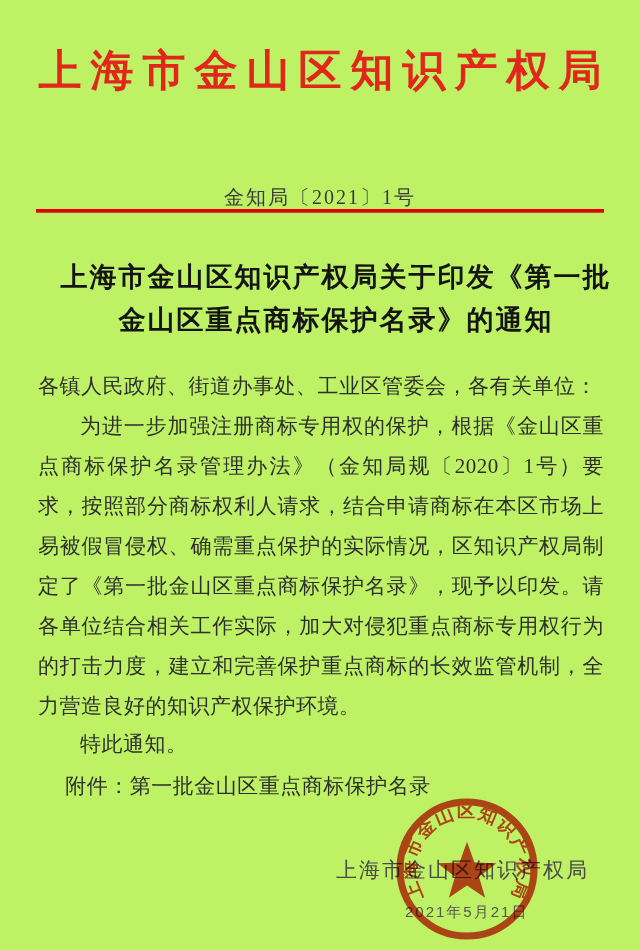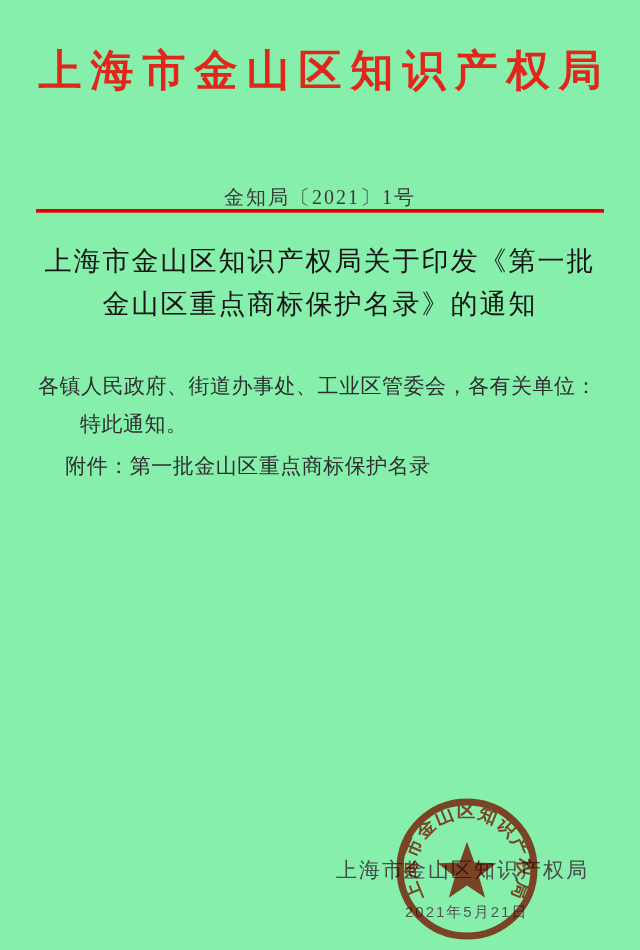--- a/index.html
+++ b/index.html
@@ -1,20 +1,20 @@
 <!DOCTYPE html>
 <html><head>
 <meta charset="utf-8">
 <style>
   html, body { margin: 0; padding: 0; background: #ffffff; }
   .page {
     position: relative;
     width: 640px;
     height: 950px;
-    background: #86efac;
+    background: #bef264;
     overflow: hidden;
     font-family: "Liberation Serif", "DejaVu Serif", serif;
   }
 
   
   .header-agency {
     position: absolute;
     top: 42px;
     left: 0;
     width: 100%;
@@ -51,24 +51,24 @@
     background: #e60000;
     border-bottom: 1px solid #c94a3a;
   }
 
   
   .doc-title {
     position: absolute;
     top: 240px;
     left: 20px;
     width: 600px;
-    margin: 0;
+    margin: 16px;
     text-align: center;
     font-size: 27px;
-    font-weight: normal;
+    font-weight: bold;
     color: #141414;
     line-height: 43px;
     letter-spacing: 2px;
   }
 
   
   .body-text {
     position: absolute;
     top: 358px;
     left: 38px;
@@ -130,20 +130,21 @@
 
   <div class="red-rule"></div>
 
   <h1 class="doc-title">
     <span>上海市金山区知识产权局关于印发《第一批</span><br>
     <span>金山区重点商标保护名录》的通知</span>
   </h1>
 
   <div class="body-text">
     <p class="salutation">各镇人民政府、街道办事处、工业区管委会，各有关单位：</p>
+    <p class="para-indent">为进一步加强注册商标专用权的保护，根据《金山区重点商标保护名录管理办法》（金知局规〔2020〕1号）要求，按照部分商标权利人请求，结合申请商标在本区市场上易被假冒侵权、确需重点保护的实际情况，区知识产权局制定了《第一批金山区重点商标保护名录》，现予以印发。请各单位结合相关工作实际，加大对侵犯重点商标专用权行为的打击力度，建立和完善保护重点商标的长效监管机制，全力营造良好的知识产权保护环境。</p>
     <p class="para-indent closing">特此通知。</p>
     <p class="attachment">附件：第一批金山区重点商标保护名录</p>
   </div>
 
   <div class="sig-agency">上海市金山区知识产权局</div>
 
   <div class="sig-date">2021年5月21日</div>
 
   <svg class="seal" viewBox="0 0 160 160">
     <circle cx="80" cy="80" r="71.5" fill="none" stroke="#e53a26" stroke-width="7.5"></circle>

